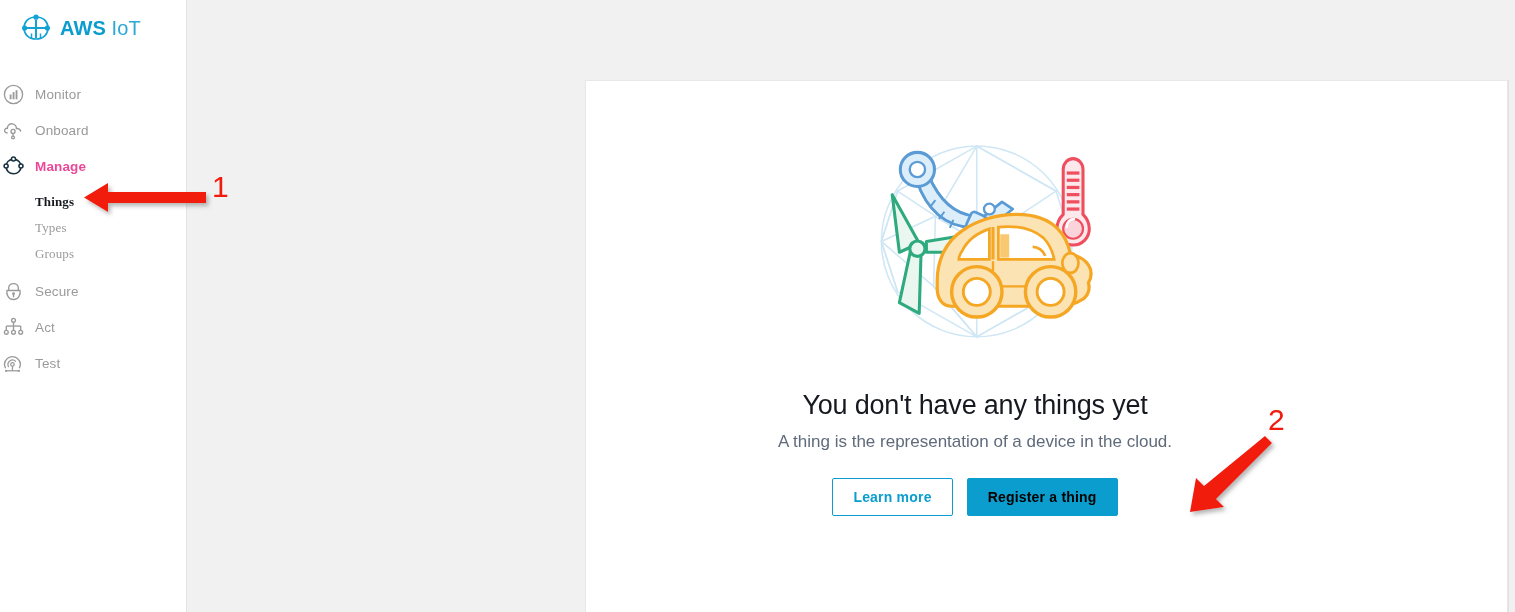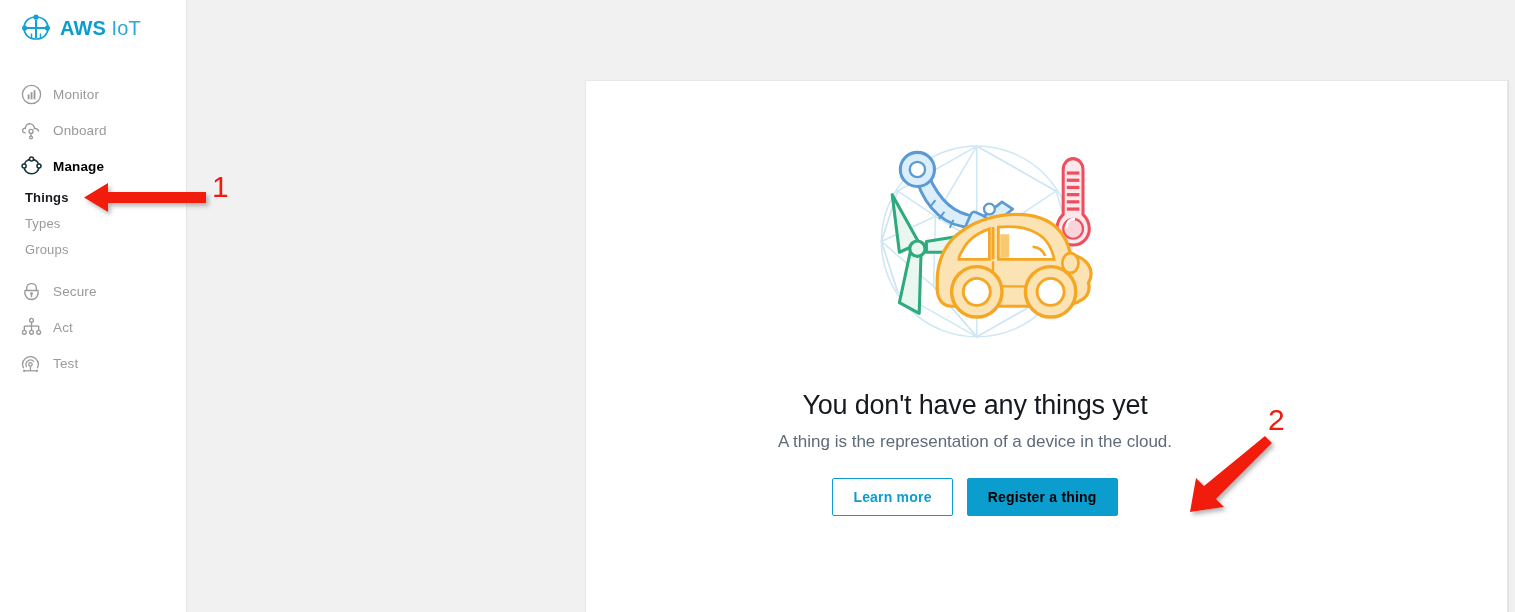--- a/index.html
+++ b/index.html
@@ -40,41 +40,42 @@
   .brand-aws { color: #0b9dce; font-weight: bold; }
   .brand-iot { color: #2aa9d4; font-weight: normal; }
 
   .nav-list {
     margin-top: 20px;
   }
   .nav-row {
     display: flex;
     align-items: center;
     height: 36px;
-    padding-left: 20px;
+    padding-left: 2px;
     gap: 10px;
     cursor: pointer;
   }
   .nav-icon { width: 23px; height: 23px; flex: 0 0 23px; display:block; }
   .nav-label {
     font-size: 13.5px;
     color: #9a9a9a;
     letter-spacing: 0.15px;
     white-space: nowrap;
   }
   .nav-row.active .nav-label {
-    color: #000000;
+    color: #ec4899;
     font-weight: bold;
   }
   .nav-sub {
     display: flex;
-    align-items: center;
+    align-items: flex-end;
     height: 26px;
-    padding-left: 25px;
+    padding-left: 35px;
     cursor: pointer;
+    font-family: Liberation Serif, serif;
   }
   .nav-sub .nav-label { font-size: 13px; }
   .nav-sub.selected .nav-label {
     color: #16191f;
     font-weight: bold;
   }
 
   
   #panel {
     position: absolute;

